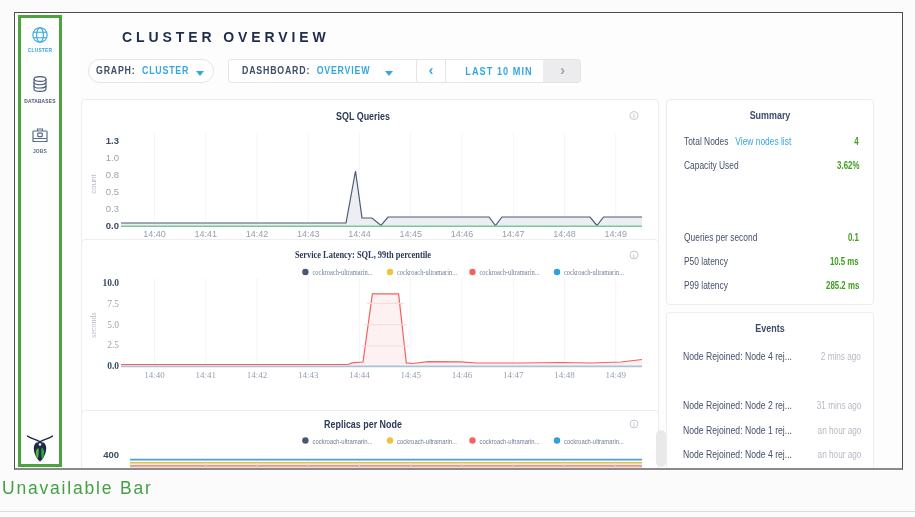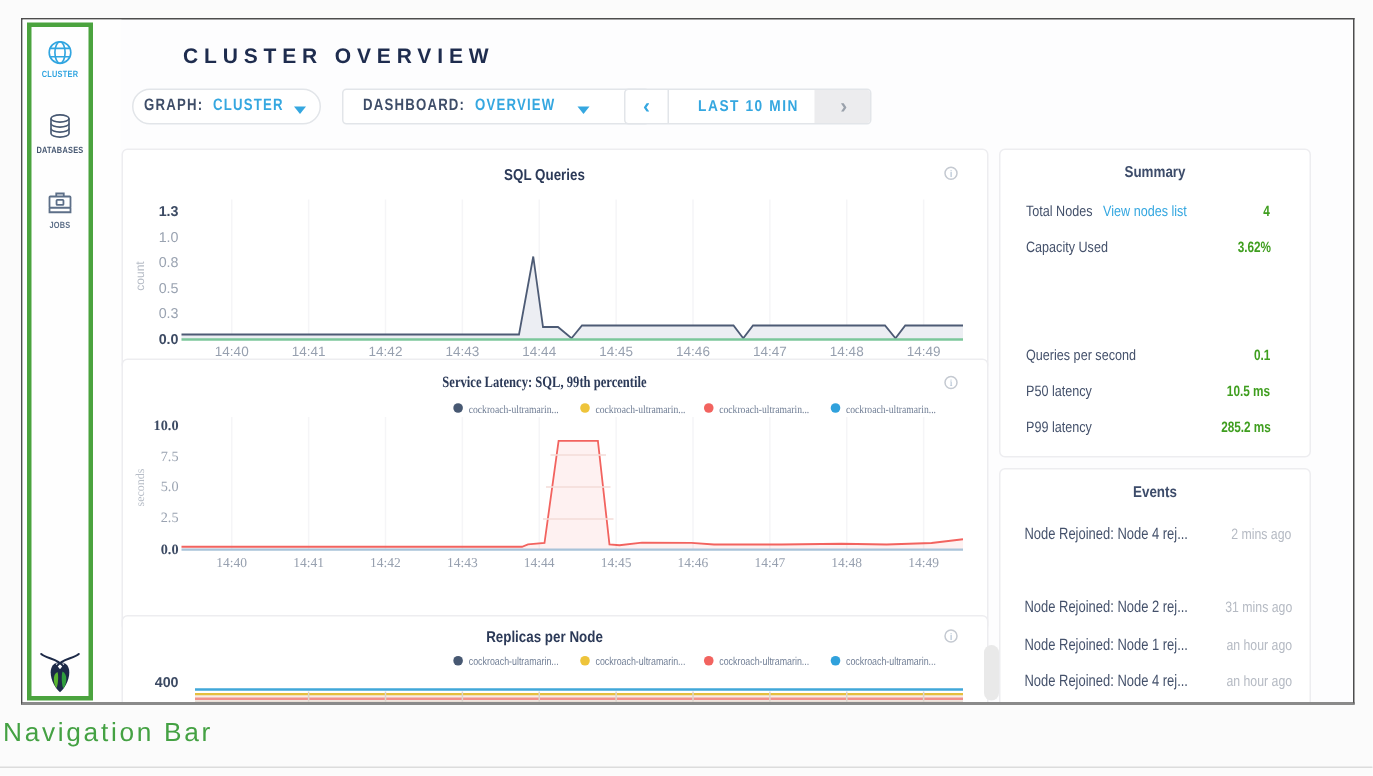--- a/index.html
+++ b/index.html
@@ -17,21 +17,21 @@
   
   .panel { position:absolute; background:#fff; border:1px solid #ededf0; border-radius:4px; }
   
   #pagetitle { position:absolute; left:66px; top:15.5px; font-size:14px; font-weight:bold; letter-spacing:3.9px; color:#1e2c4e;margin-left:41px; }
   .dropdown { position:absolute; top:46px; height:24px; background:#fff; border:1px solid #e2e5e9; border-radius:3px;
      font-size:11px; font-weight:bold; letter-spacing:1px; color:#3e4d68; line-height:21px; white-space:nowrap; }
   .dropdown .blue { color:#35a7e0; }
   .dropdown .ddt { display:inline-block; transform:scaleX(0.8); transform-origin:0 50%; }
   .caret { position:absolute; top:10.5px; width:0; height:0; border-left:4px solid transparent; border-right:4px solid transparent; border-top:5px solid #35a7e0; }
   
-  .srow { position:absolute; left:17px; right:28px; font-size:10px; color:#44516b; white-space:nowrap; }
+  .srow { position:absolute; left:17px; right:16px; font-size:10px; color:#44516b; white-space:nowrap; }
   .srow .lab { display:inline-block; transform:scaleX(0.84); transform-origin:0 0; }
   .srow .val { position:absolute; right:-2px; top:0; font-weight:bold; color:#3f9e1f; transform:scaleX(0.785); transform-origin:100% 0; }
   .erow { position:absolute; left:16px; right:15px; font-size:11px; color:#44516b; white-space:nowrap; }
   .erow .lab { display:inline-block; transform:scaleX(0.785); transform-origin:0 0; }
   .erow .when { position:absolute; right:-3px; top:1px; font-size:10px; color:#b5bac3; transform:scaleX(0.82); transform-origin:100% 0; }
   .ptitle { position:absolute; left:0; width:100%; text-align:center; font-size:10.5px; font-weight:bold; color:#3d4c6a; transform:scaleX(0.85); }
 </style>
 </head>
 <body>
 <div id="shot">
@@ -195,14 +195,14 @@
   <div class="panel" id="events" style="left:651px; top:299px; width:208px; height:160px;">
     <div class="ptitle" style="top:9px;">Events</div>
     <div class="erow" style="top:36.5px;"><span class="lab">Node Rejoined: Node 4 rej...</span><span class="when">2 mins ago</span></div>
     <div class="erow" style="top:85.5px;"><span class="lab">Node Rejoined: Node 2 rej...</span><span class="when">31 mins ago</span></div>
     <div class="erow" style="top:110.5px;"><span class="lab">Node Rejoined: Node 1 rej...</span><span class="when">an hour ago</span></div>
     <div class="erow" style="top:135px;"><span class="lab">Node Rejoined: Node 4 rej...</span><span class="when">an hour ago</span></div>
   </div>
   <div id="greenbox"></div>
 </div>
   </div>
-<div id="caption">Navigation Bar</div>
+<div id="caption">Unavailable Bar</div>
 <div id="bottomline"></div>
 
 </body></html>

